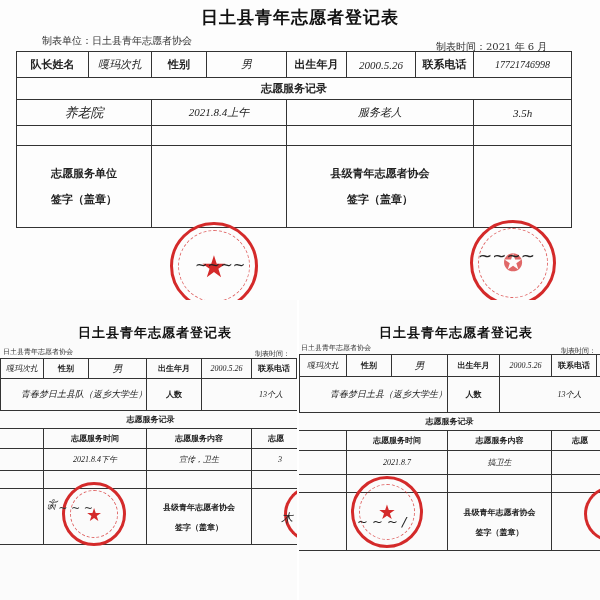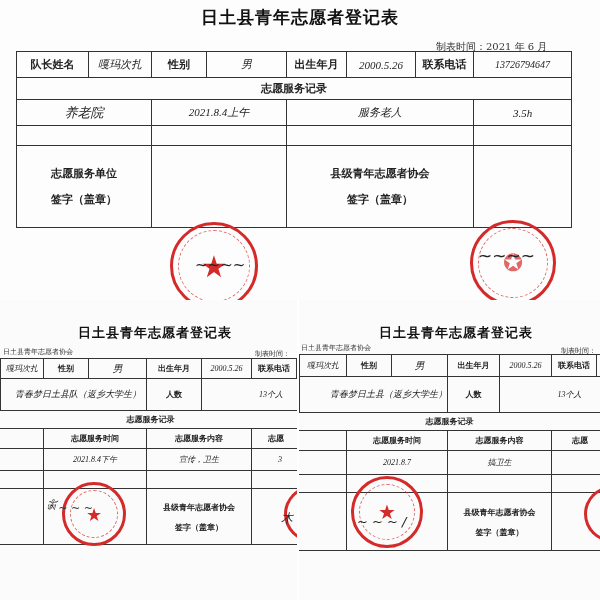--- a/index.html
+++ b/index.html
@@ -41,20 +41,21 @@
     .panel-br .meta-unit { left: 2px; top: 43px; font-size: 7px; }
     .panel-br .meta-time { left: 262px; top: 46px; font-size: 7px; }
     .panel-bl table.form { left: -40px; top: 58px; width: 380px; font-size: 8px; }
     .panel-br table.form { left: -40px; top: 54px; width: 380px; font-size: 8px; }
   </style>
 </head>
 <body>
 
 <div class="panel panel-top">
   <div class="doc-title">日土县青年志愿者登记表</div>
+  <div class="meta meta-unit">制表单位：日土县青年志愿者协会</div>
   <div class="meta meta-time">制表时间：2021 年 6 月</div>
 
   <table class="form">
     <colgroup>
       <col style="width:72px">
         <col style="width:63px">
         <col style="width:55px">
         <col style="width:80px">
       <col style="width:60px">
         <col style="width:69px">
@@ -64,21 +65,21 @@
     </colgroup>
     <tbody>
         <tr style="height:26px">
       <td class="lbl">队长姓名</td>
       <td class="hand">嘎玛次扎</td>
       <td class="lbl">性别</td>
       <td class="hand">男</td>
       <td class="lbl">出生年月</td>
       <td class="hand">2000.5.26</td>
       <td class="lbl">联系电话</td>
-      <td class="hand" colspan="2" style="font-size:10px">13726794647</td>
+      <td class="hand" colspan="2" style="font-size:10px">17721746998</td>
     </tr>
     <tr style="height:22px">
       <td class="sec" colspan="9">志愿服务记录</td>
     </tr>
     <tr style="height:26px">
       <td class="hand" colspan="2" style="font-size:13px">养老院</td>
       <td class="hand" colspan="2">2021.8.4上午</td>
       <td class="hand" colspan="3">服务老人</td>
       <td class="hand" colspan="2">3.5h</td>
     </tr>
@@ -138,21 +139,21 @@
       <td class="hand">嘎玛次扎</td>
       <td class="lbl">性别</td>
       <td class="hand" style="font-size:10px">男</td>
       <td class="lbl">出生年月</td>
       <td class="hand">2000.5.26</td>
       <td class="lbl">联系电话</td>
       <td></td>
     </tr>
     <tr style="height:32px">
       <td></td>
-      <td class="hand" colspan="3" style="text-align:left;padding-left:14px;font-size:9px">青春梦日土县队（返乡大学生）</td>
+      <td class="hand" colspan="3" style="text-align:left;padding-left:20px;font-size:9px">青春梦日土县队（返乡大学生）</td>
       <td class="lbl">人数</td>
       <td class="hand" colspan="3">13个人</td>
     </tr>
     <tr style="height:18px">
       <td class="sec" colspan="8">志愿服务记录</td>
     </tr>
     <tr style="height:20px">
       <td class="lbl" colspan="2" style="text-align:right;padding-right:50px">地点</td>
       <td class="lbl" colspan="2">志愿服务时间</td>
       <td class="lbl" colspan="2">志愿服务内容</td>

